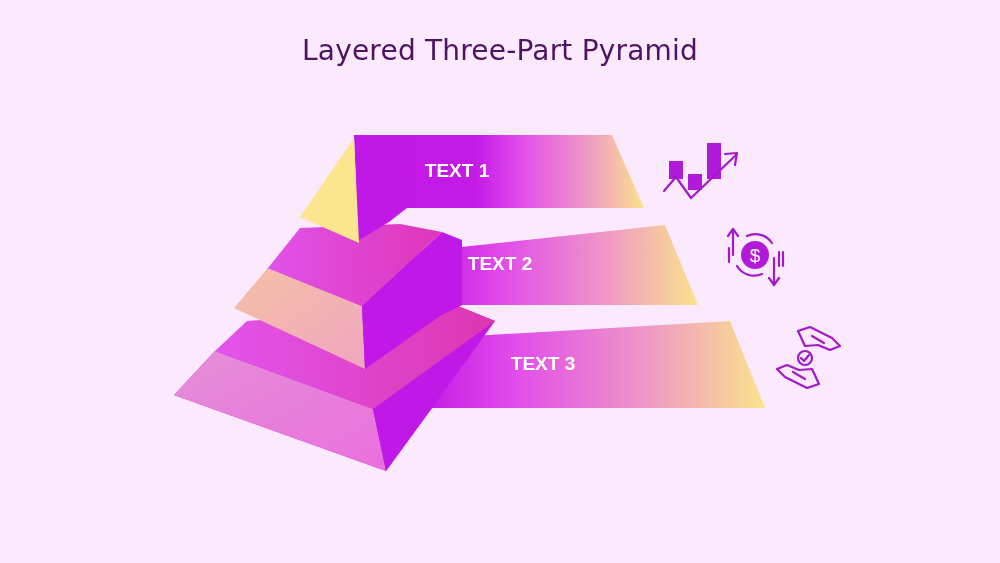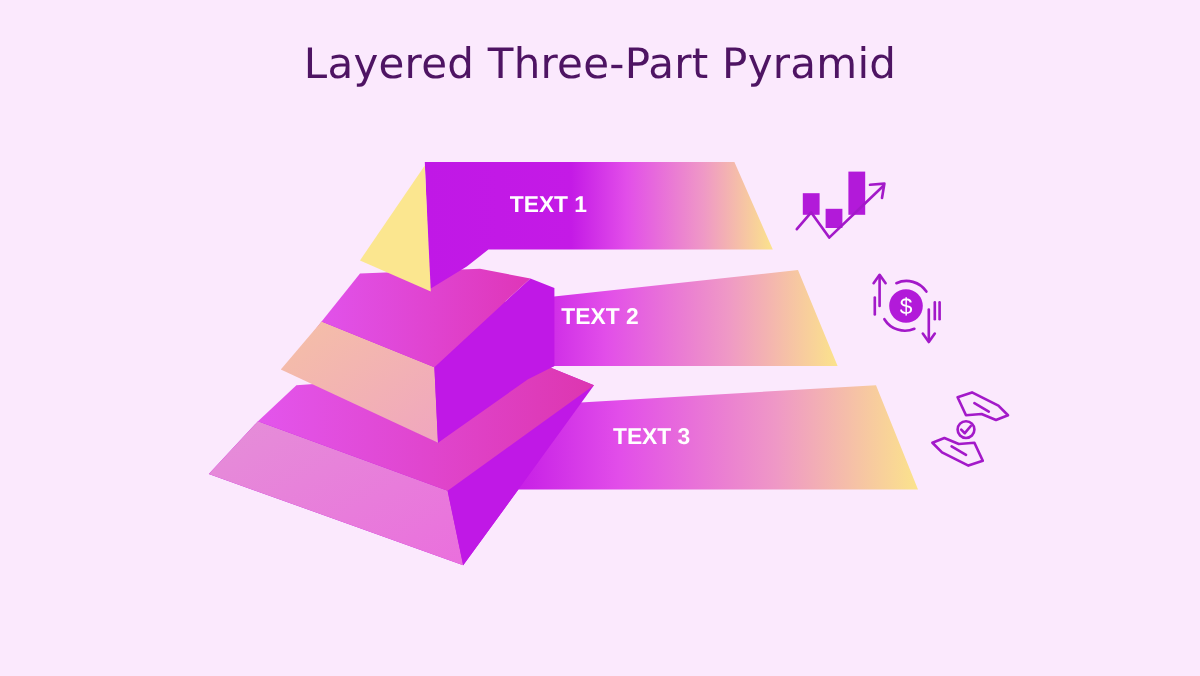--- a/index.html
+++ b/index.html
@@ -4,21 +4,21 @@
   <style>
     html, body { margin: 0; padding: 0; }
     body {
       width: 1000px; height: 563px; overflow: hidden;
       background: #fbe9fd;
       font-family: "DejaVu Sans", sans-serif;
       position: relative;
     }
     .title {
       position: absolute; left: 0; top: 34px; width: 1000px;
-      text-align: center; font-size: 35px; color: #4e1463;
+      text-align: center; font-size: 28px; color: #4e1463;
       font-family: "DejaVu Sans", sans-serif; font-weight: normal;
       letter-spacing: 0.2px;
     }
     svg.diagram { position: absolute; left: 0; top: 0; }
     .label {
       font-family: "Liberation Sans", sans-serif; font-weight: bold;
       font-size: 19px; fill: #ffffff;
     }
     .icon { stroke: #a319c9; fill: none; stroke-width: 2.2; stroke-linecap: round; stroke-linejoin: round; }
     .icon-fill { fill: #b21ad9; }

